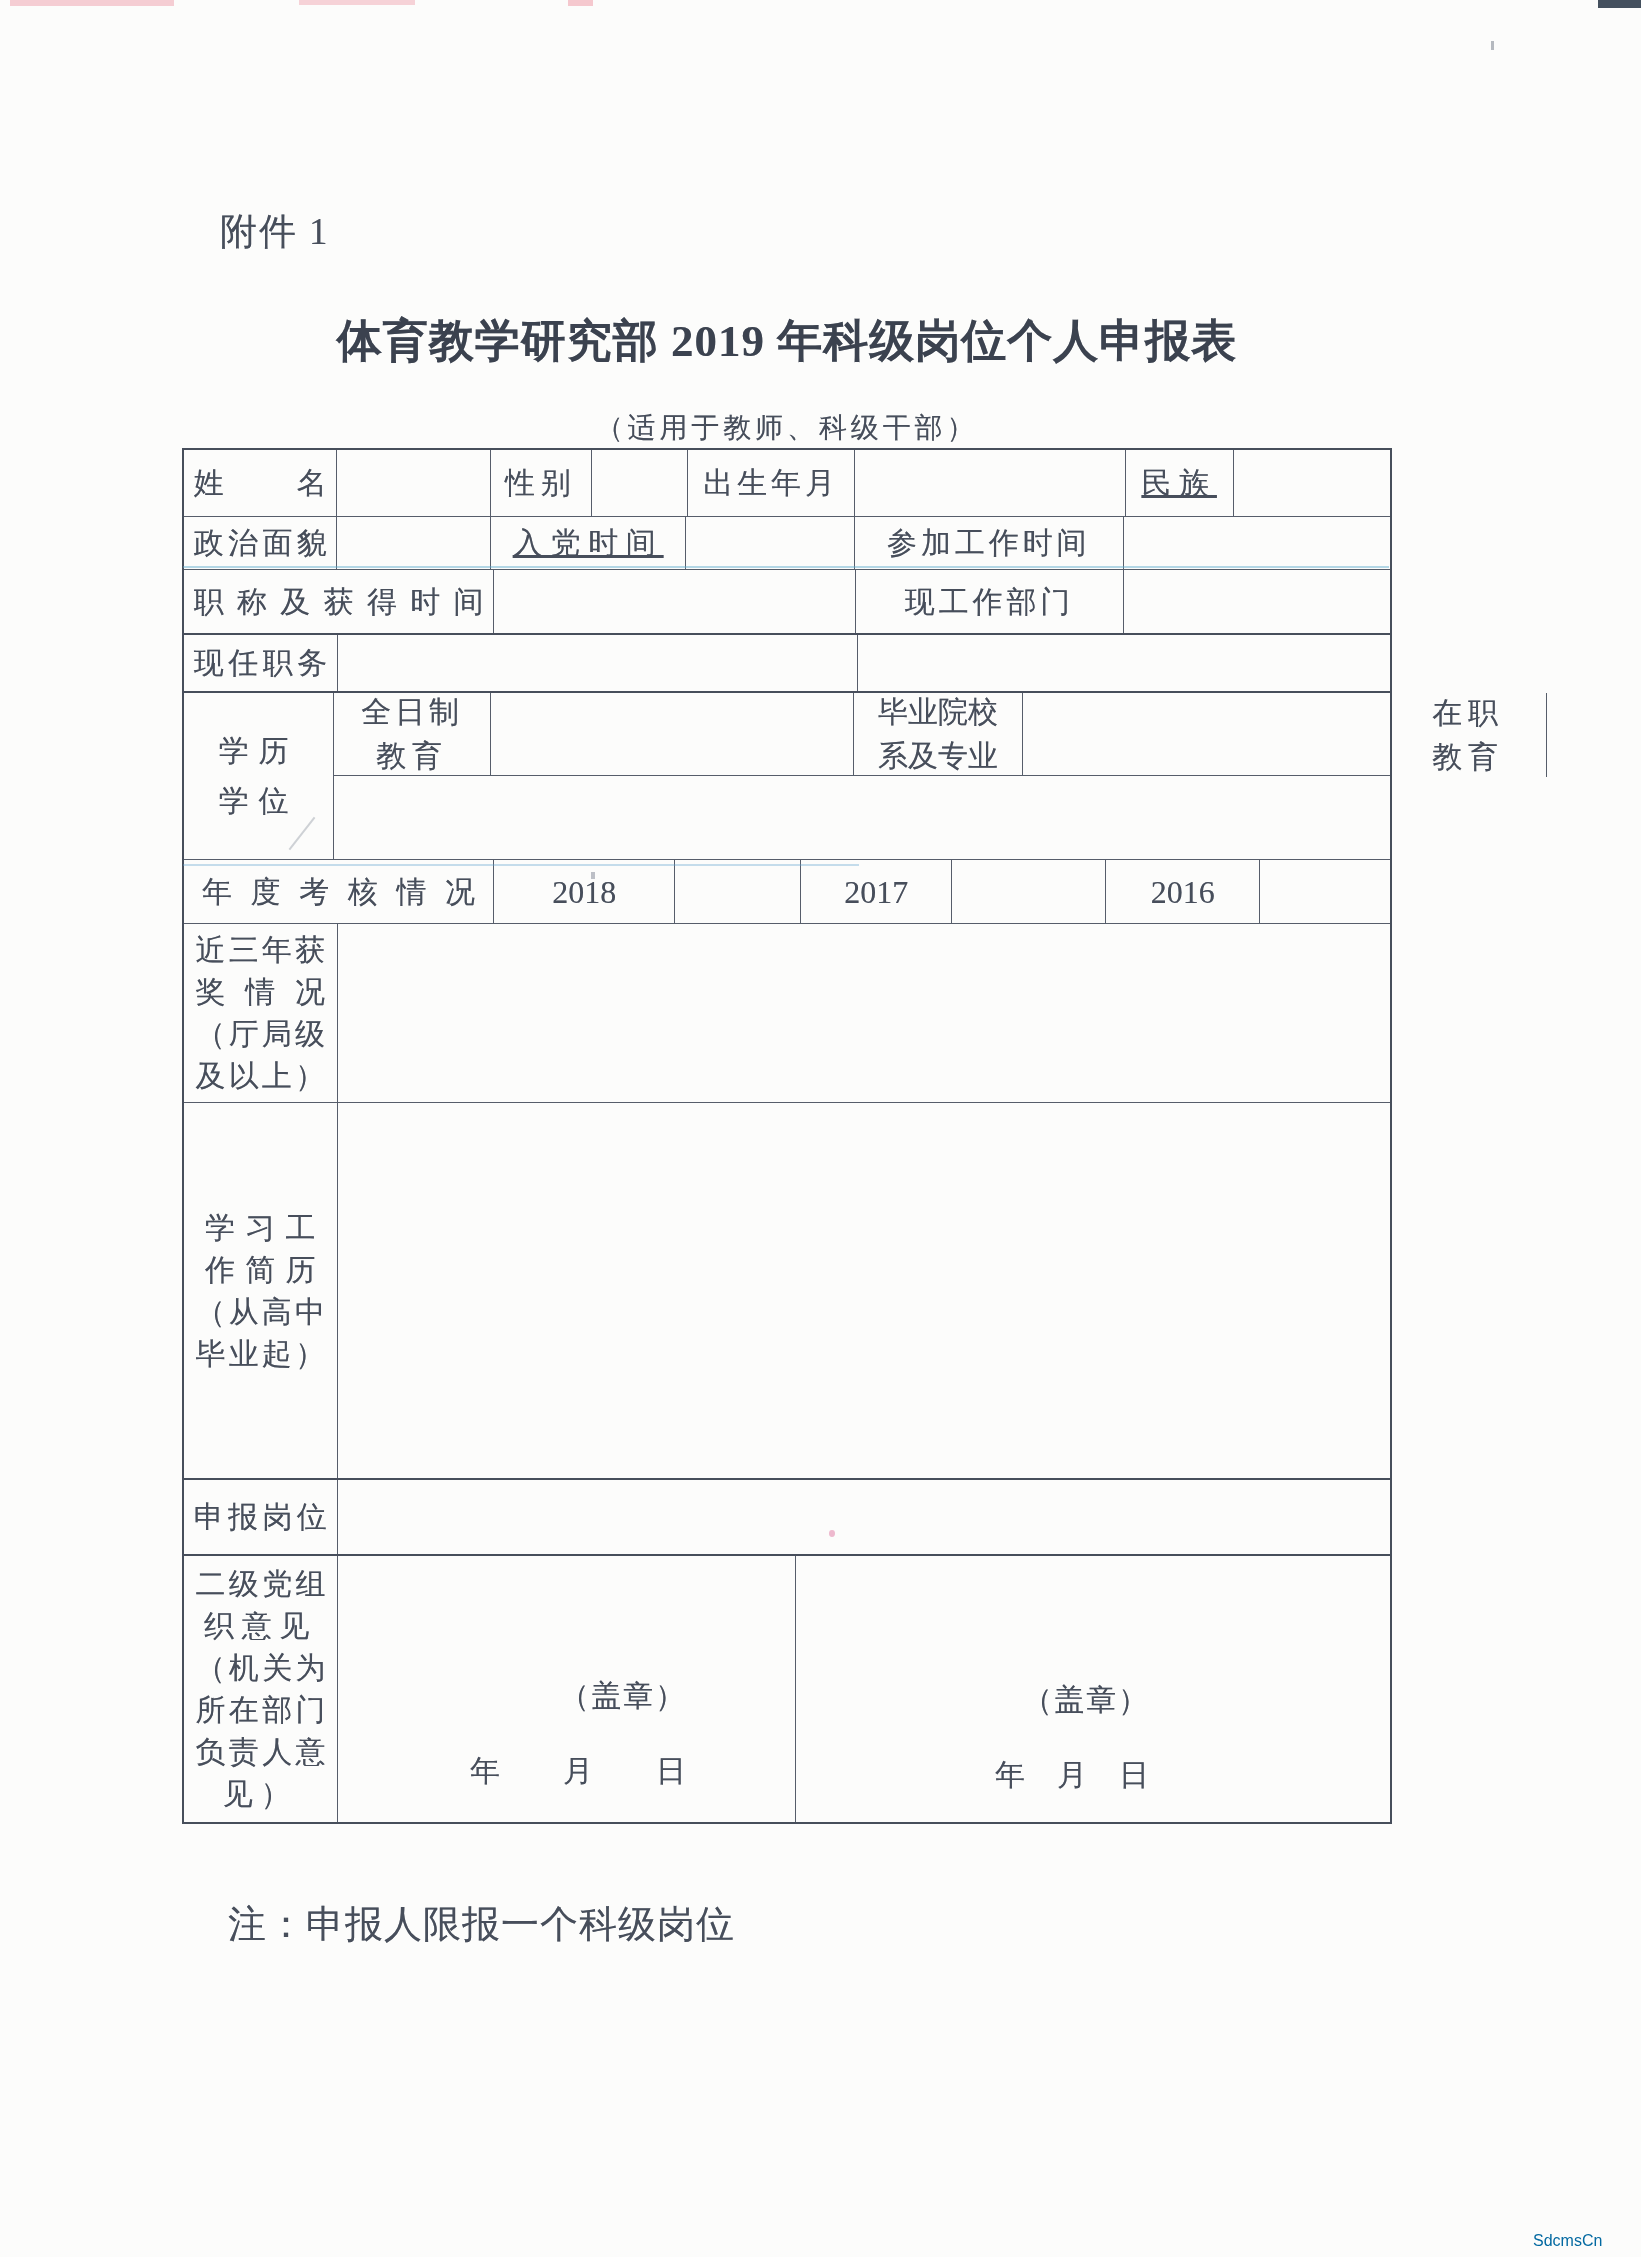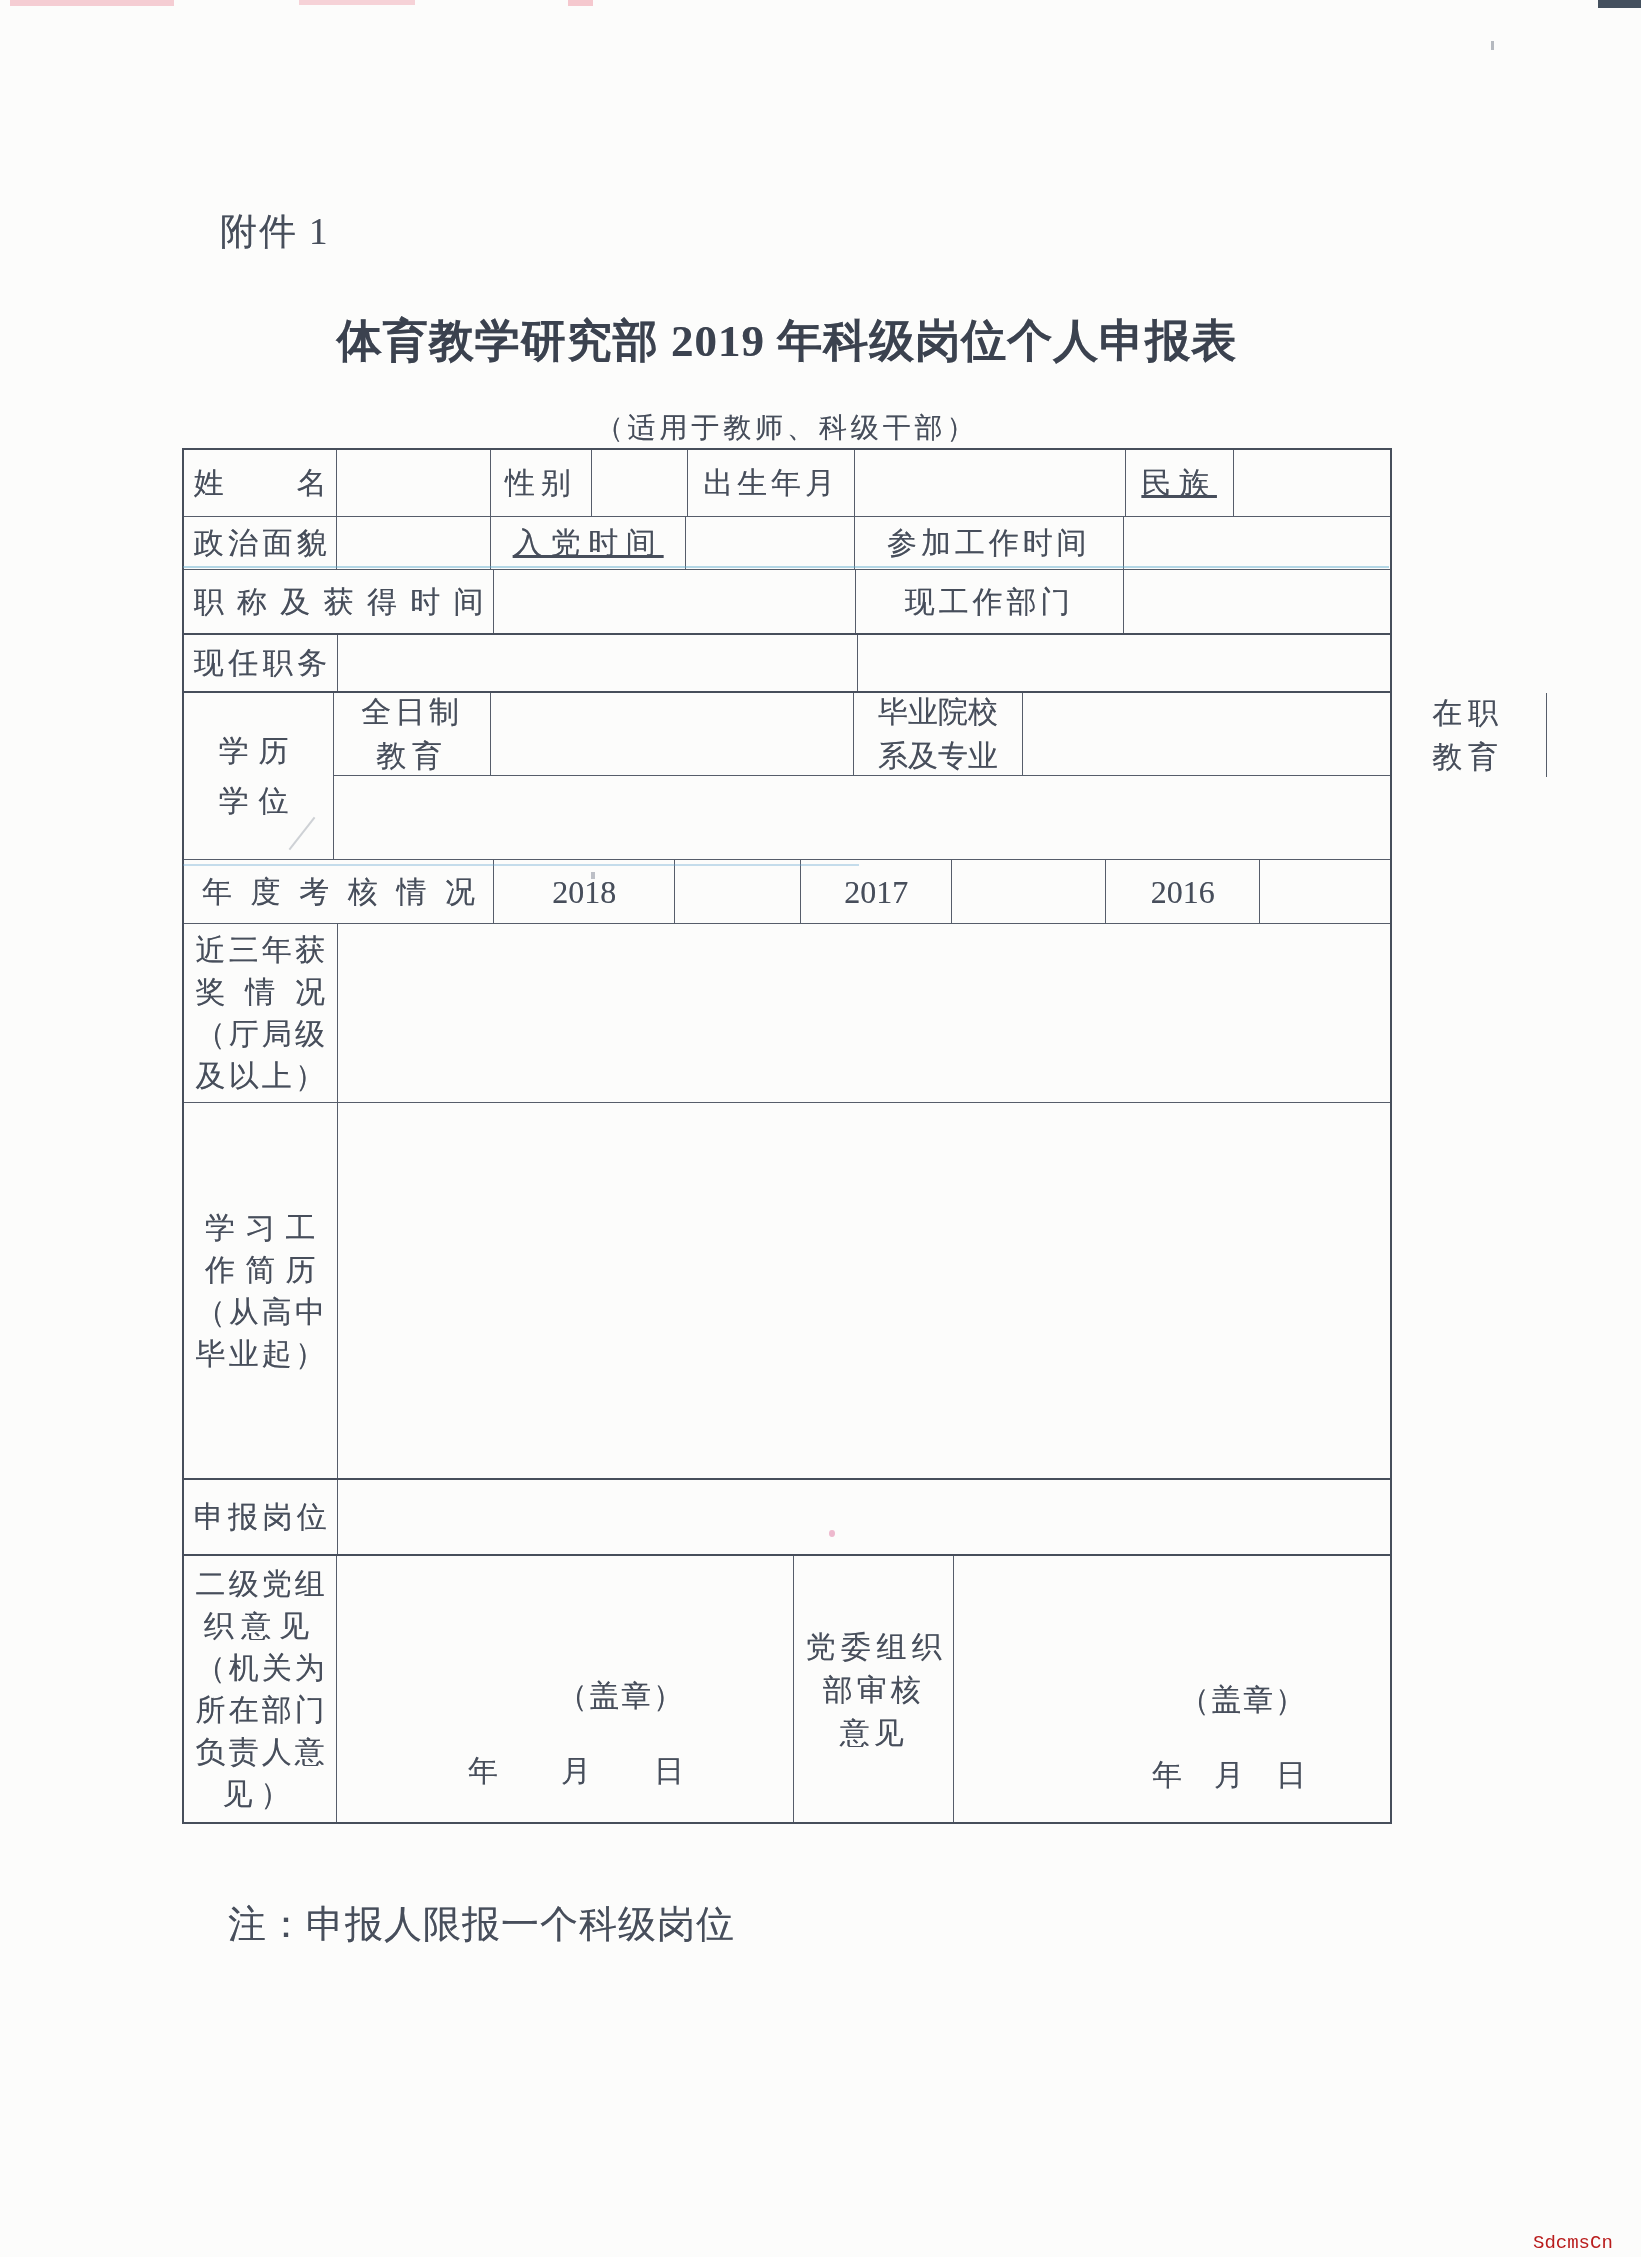--- a/index.html
+++ b/index.html
@@ -46,22 +46,22 @@
   .subrow{display:flex;width:100%;box-sizing:border-box;border-bottom:1.9px solid #565d6a;}
   .subrow.last{border-bottom:none;}
   .year{font-size:32px;}
   .stamp{
     display:flex;flex-direction:column;align-items:flex-end;justify-content:flex-end;
     box-sizing:border-box;font-size:30px;
   }
   .stamp .sline{letter-spacing:1.9px;}
   .stamp .dline{margin-top:37px;letter-spacing:1px;text-align:right;}
   .note{position:absolute;left:228px;top:1871px;font-size:38px;letter-spacing:1px;margin-top:28px;}
-  .watermark{position:absolute;left:1533px;top:2232px;font-size:19px;color:#b91c1c;
-    font-family:Liberation Mono, monospace;text-shadow:none;}
+  .watermark{position:absolute;left:1533px;top:2232px;font-size:16px;color:#0369a1;
+    font-family:Liberation Sans, sans-serif;text-shadow:none;}
   .scanline{position:absolute;height:1.9px;pointer-events:none;}
   .speck{position:absolute;pointer-events:none;}
 </style>
 </head>
 <body>
 
 <div class="page">
 
   <div class="attachment">附件 1</div>
   <h1 class="title">体育教学研究部 2019 年科级岗位个人申报表</h1>
@@ -205,25 +205,20 @@
         <div class="ln jl">二级党组</div>
         <div class="ln cn">织意见</div>
         <div class="ln jl">（机关为</div>
         <div class="ln jl">所在部门</div>
         <div class="ln jl">负责人意</div>
         <div class="ln cn">见）</div>
       </div>
       <div class="c stamp" style="width:458px;padding:0 108px 33px 0">
         <div class="sline">（盖章）</div>
         <div class="dline">年　　月　　日</div>
-      </div>
-      <div class="c col" style="width:161px;line-height:43px">
-        <div class="ln jl">党委组织</div>
-        <div class="ln cn" style="letter-spacing:3.9px">部审核</div>
-        <div class="ln cn" style="letter-spacing:3.9px">意见</div>
       </div>
       <div class="c cl stamp" style="width:437px;padding:0 83px 29px 0">
         <div class="sline">（盖章）</div>
         <div class="dline">年　月　日</div>
       </div>
     </div>
 
   </div>
 
   <div class="scanline" style="left:183px;top:566px;width:1206px;background:rgba(92,170,205,0.45)"></div>

